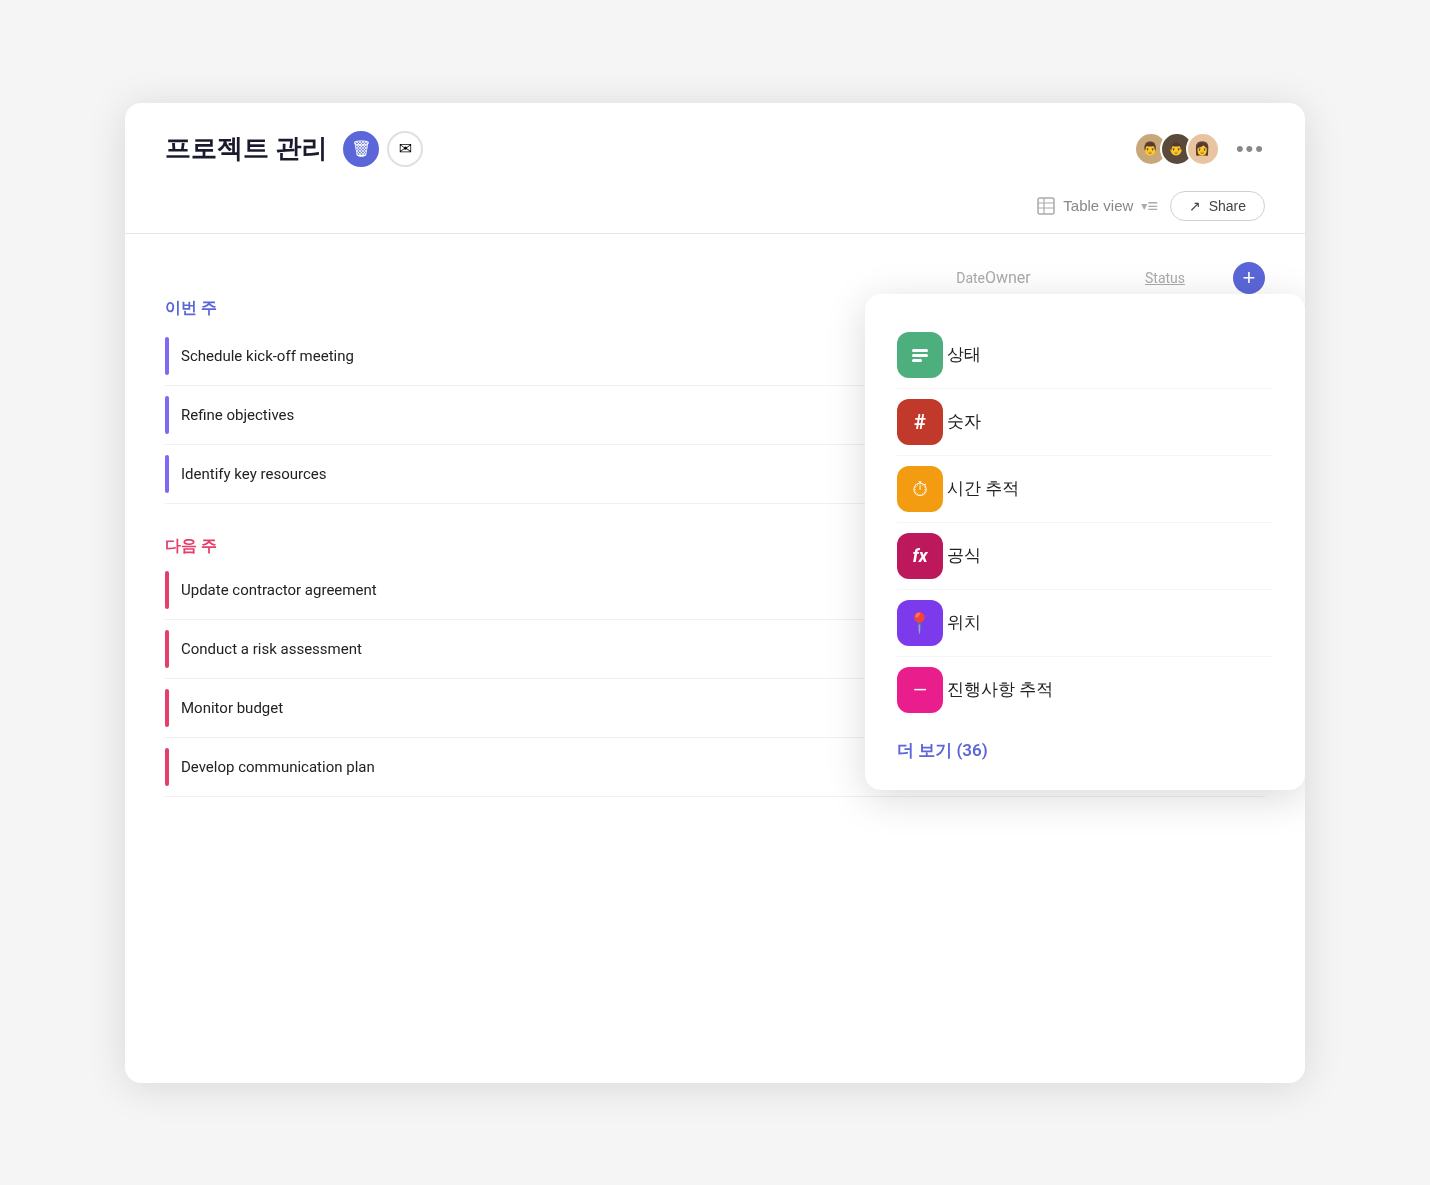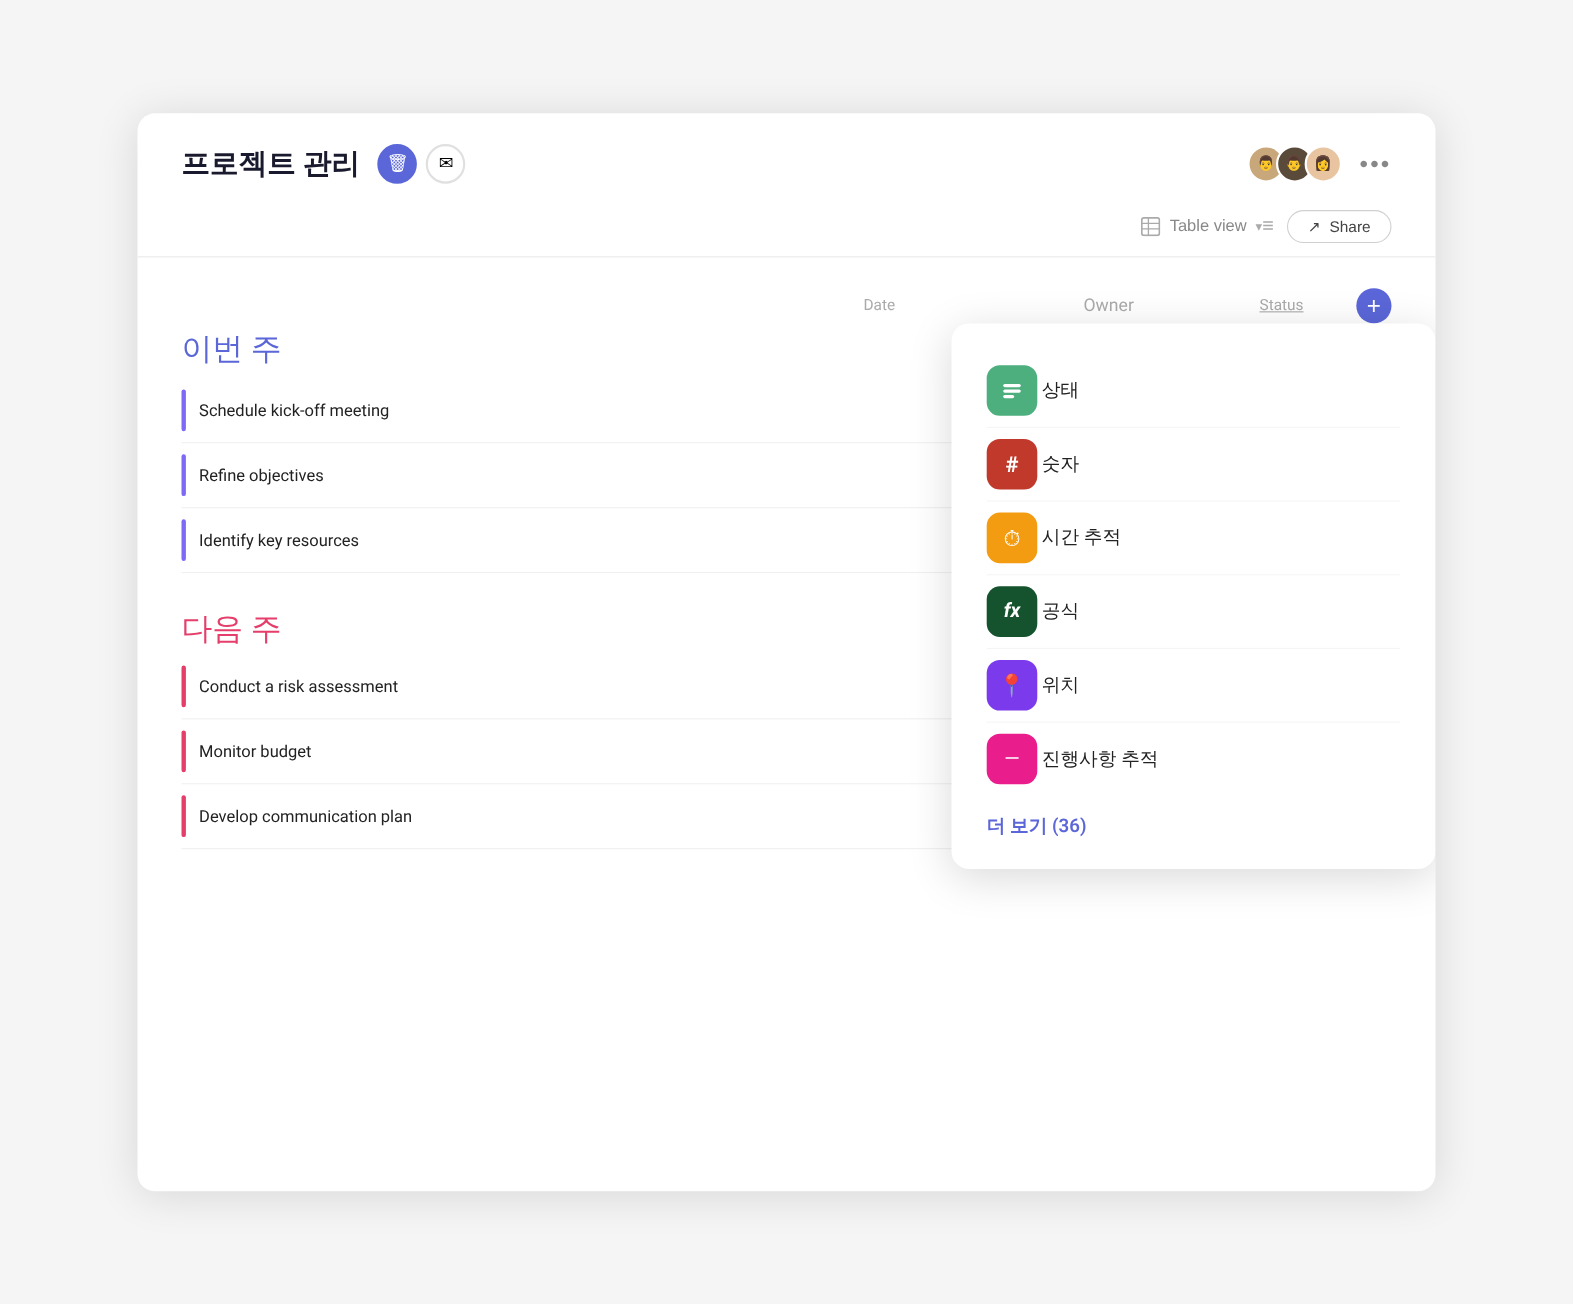--- a/index.html
+++ b/index.html
@@ -144,28 +144,28 @@
     
     .section {
       margin-bottom: 32px;
     }
     .section-header {
       display: flex;
       align-items: center;
       margin-bottom: 8px;
     }
     .section-title {
-      font-size: 28px;
-      font-weight: 400;
+      font-size: 16px;
+      font-weight: 700;
     }
     .section-title.this-week { color: #5b67d8; }
     .section-title.next-week { color: #e53e6a; }
     .col-date {
       width: 200px;
-      text-align: left;
+      text-align: right;
       color: #aaa;
       font-size: 14px;
     }
     .col-owner {
       width: 120px;
       text-align: left;
       color: #aaa;
       font-size: 16px;
     }
     .col-status {
@@ -269,21 +269,21 @@
       display: flex;
       align-items: center;
       justify-content: center;
       font-size: 22px;
       color: white;
       flex-shrink: 0;
     }
     .col-icon-green { background: #4caf7d; }
     .col-icon-red { background: #c0392b; }
     .col-icon-orange { background: #f39c12; }
-    .col-icon-orange2 { background: #14532d; }
+    .col-icon-orange2 { background: #be185d; }
     .col-icon-purple { background: #7c3aed; }
     .col-icon-pink { background: #e91e8c; }
     .col-label {
       font-size: 17px;
       color: #222;
     }
     .see-more {
       color: #5b67d8;
       font-size: 17px;
       font-weight: 600;
@@ -373,20 +373,26 @@
     <div class="section">
       <div style="display:flex; align-items:center; margin-bottom:4px;">
         <div style="flex:1;">
           <span class="section-title next-week">다음 주</span>
         </div>
         <div class="col-date">Date</div>
       </div>
 
       <div class="task-row">
         <div class="task-left-border border-red"></div>
+        <span class="task-name">Update contractor agreement</span>
+        <div class="comment-icon">💬</div>
+        <div class="date-badge">Feb 16 - Feb 20</div>
+      </div>
+      <div class="task-row">
+        <div class="task-left-border border-red"></div>
         <span class="task-name">Conduct a risk assessment</span>
         <div class="comment-icon">💬</div>
         <div class="date-badge">Feb 10 - Feb 19</div>
       </div>
       <div class="task-row">
         <div class="task-left-border border-red"></div>
         <span class="task-name">Monitor budget</span>
         <div class="comment-icon">💬</div>
         <div class="date-badge">Feb 17 - Feb 19</div>
       </div>

